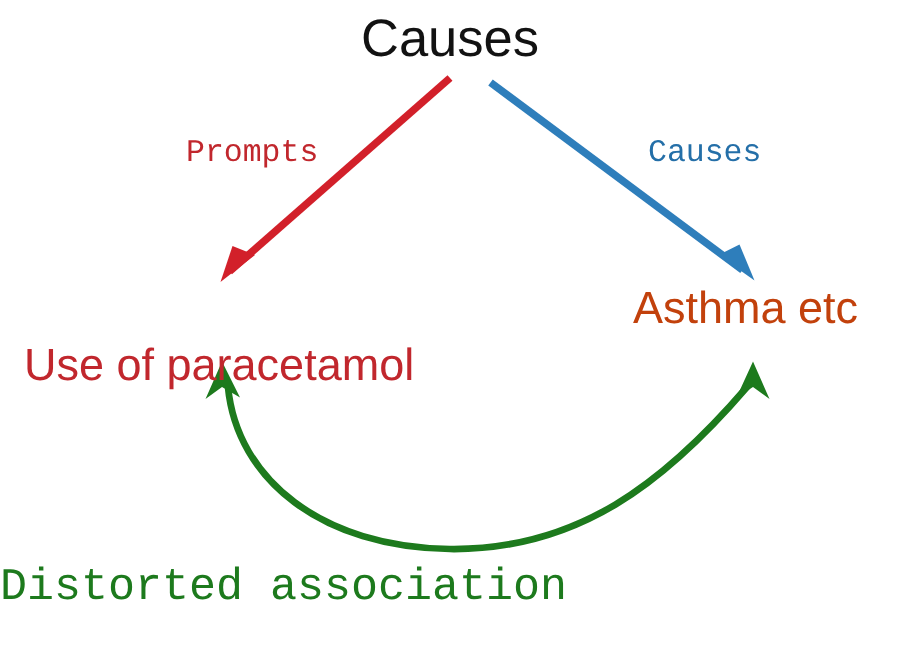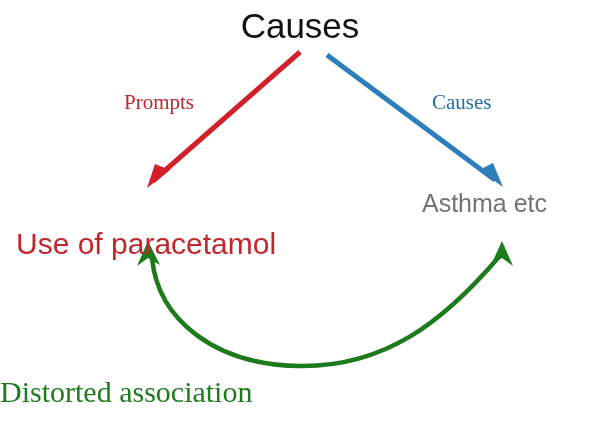--- a/index.html
+++ b/index.html
@@ -43,30 +43,30 @@
     left: 16px;
     top: 191px;
     font-size: 30px;
     color: #C1272D;
     margin-top: 38px;
   }
 
   #node-asthma {
     left: 422px;
     top: 191px;
-    font-size: 25px;
-    color: #737373;
+    font-size: 30px;
+    color: #c2410c;
   }
 
   .edge-label {
     position: absolute;
     white-space: nowrap;
     line-height: 1;
     font-size: 21px;
-    font-family: Liberation Serif, serif;
+    font-family: Liberation Mono, monospace;
   }
 
   #edge-label-prompts {
     left: 124px;
     top: 92px;
     color: #C1272D;
   }
 
   #edge-label-causes {
     left: 432px;

